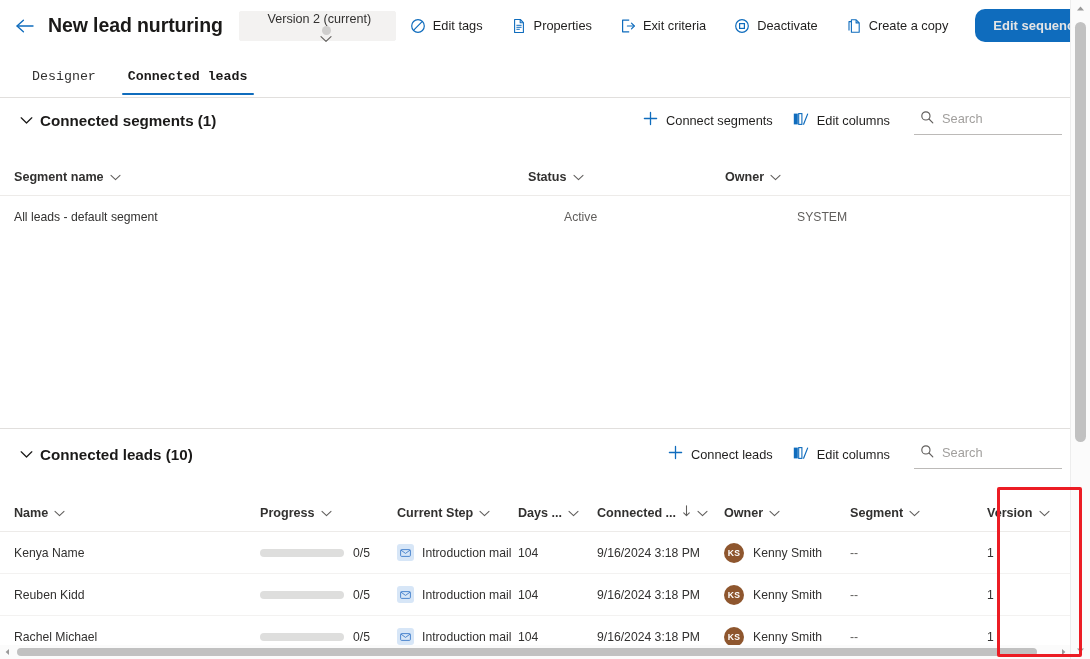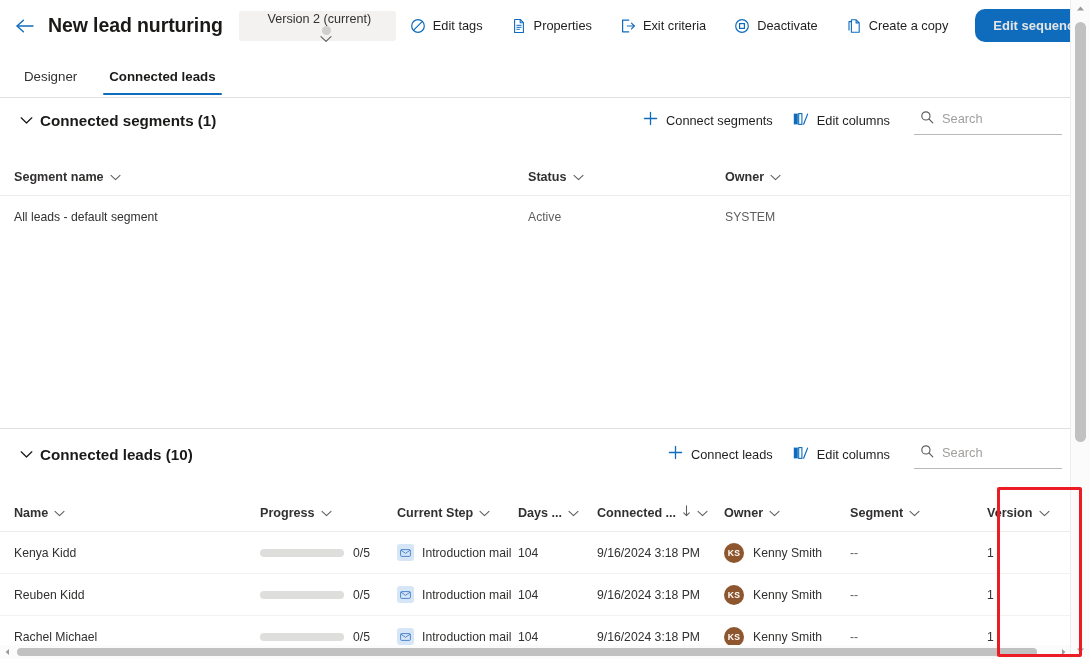--- a/index.html
+++ b/index.html
@@ -50,22 +50,22 @@
   .cmd-btn .ico { display: flex; align-items: center; width: 16px; height: 16px; }
   .primary-btn {
     margin-left: 13px; height: 33px; background: #0f6cbd; color: #e5e5e5;
     font-size: 13px; font-weight: 700; border: none; border-radius: 10px;
     padding: 0 18px; cursor: pointer; white-space: nowrap;
     font-family: "Liberation Sans", sans-serif;
   }
 
   
   .tabs {
-    position: absolute; left: 4px; top: 51px; width: 1070px; height: 44px;
-    display: flex; align-items: flex-end; padding-left: 14px; background: #fff;
+    position: absolute; left: 12px; top: 51px; width: 1070px; height: 44px;
+    display: flex; align-items: flex-end; padding-left: 14px; background: #fff; font-family: Liberation Mono, monospace;
   }
   .tab {
     position: relative; font-size: 13.3px; color: #323130; padding: 0 6px 11px 6px;
     margin-right: 20px; cursor: pointer; white-space: nowrap;
   }
   .tab.active { font-weight: 700; color: #1b1a19; }
   .tab.active::after {
     content: ""; position: absolute; left: 0; right: 0; bottom: 0; height: 2.5px;
     background: #0f6cbd; border-radius: 2px;
   }
@@ -347,21 +347,21 @@
       </span>
       <span class="th c-owner">
         <span>Owner</span>
         <span>
           <svg width="11" height="7" viewBox="0 0 11 7">
               <path d="M1 1.3 L5.5 5.6 L10 1.3" fill="none" stroke="#605e5c" stroke-width="1.05" stroke-linecap="round" stroke-linejoin="round"></path>
             </svg>
         </span>
       </span>
     </div>
-    <div class="trow" style="border-bottom:none;">
+    <div class="trow" style="border-bottom:none;gap:36px;">
       <span class="td c-segname">All leads - default segment</span>
       <span class="td c-status muted">Active</span>
       <span class="td c-owner muted">SYSTEM</span>
     </div>
   </div>
 
   <div class="pane-divider"></div>
 
   <div class="section-head" style="top:432px;">
     <span class="sec-chev">
@@ -477,21 +477,21 @@
         <span>Version</span>
         <span>
           <svg width="11" height="7" viewBox="0 0 11 7">
               <path d="M1 1.3 L5.5 5.6 L10 1.3" fill="none" stroke="#605e5c" stroke-width="1.05" stroke-linecap="round" stroke-linejoin="round"></path>
             </svg>
         </span>
       </span>
     </div>
 
     <div class="trow">
-      <span class="td l-name">Kenya Kidd</span>
+      <span class="td l-name">Kenya Name</span>
       <span class="td l-prog">
         <span class="progress-wrap">
           <span class="progress-bar"></span>
           <span class="progress-txt">0/5</span>
         </span>
       </span>
       <span class="td l-step">
         <span class="mail-ico">
           <svg width="11" height="8" viewBox="0 0 11 8">
             <rect x="0.6" y="0.6" width="9.8" height="6.8" rx="1" fill="none" stroke="#3d7cc9" stroke-width="0.9"></rect>

